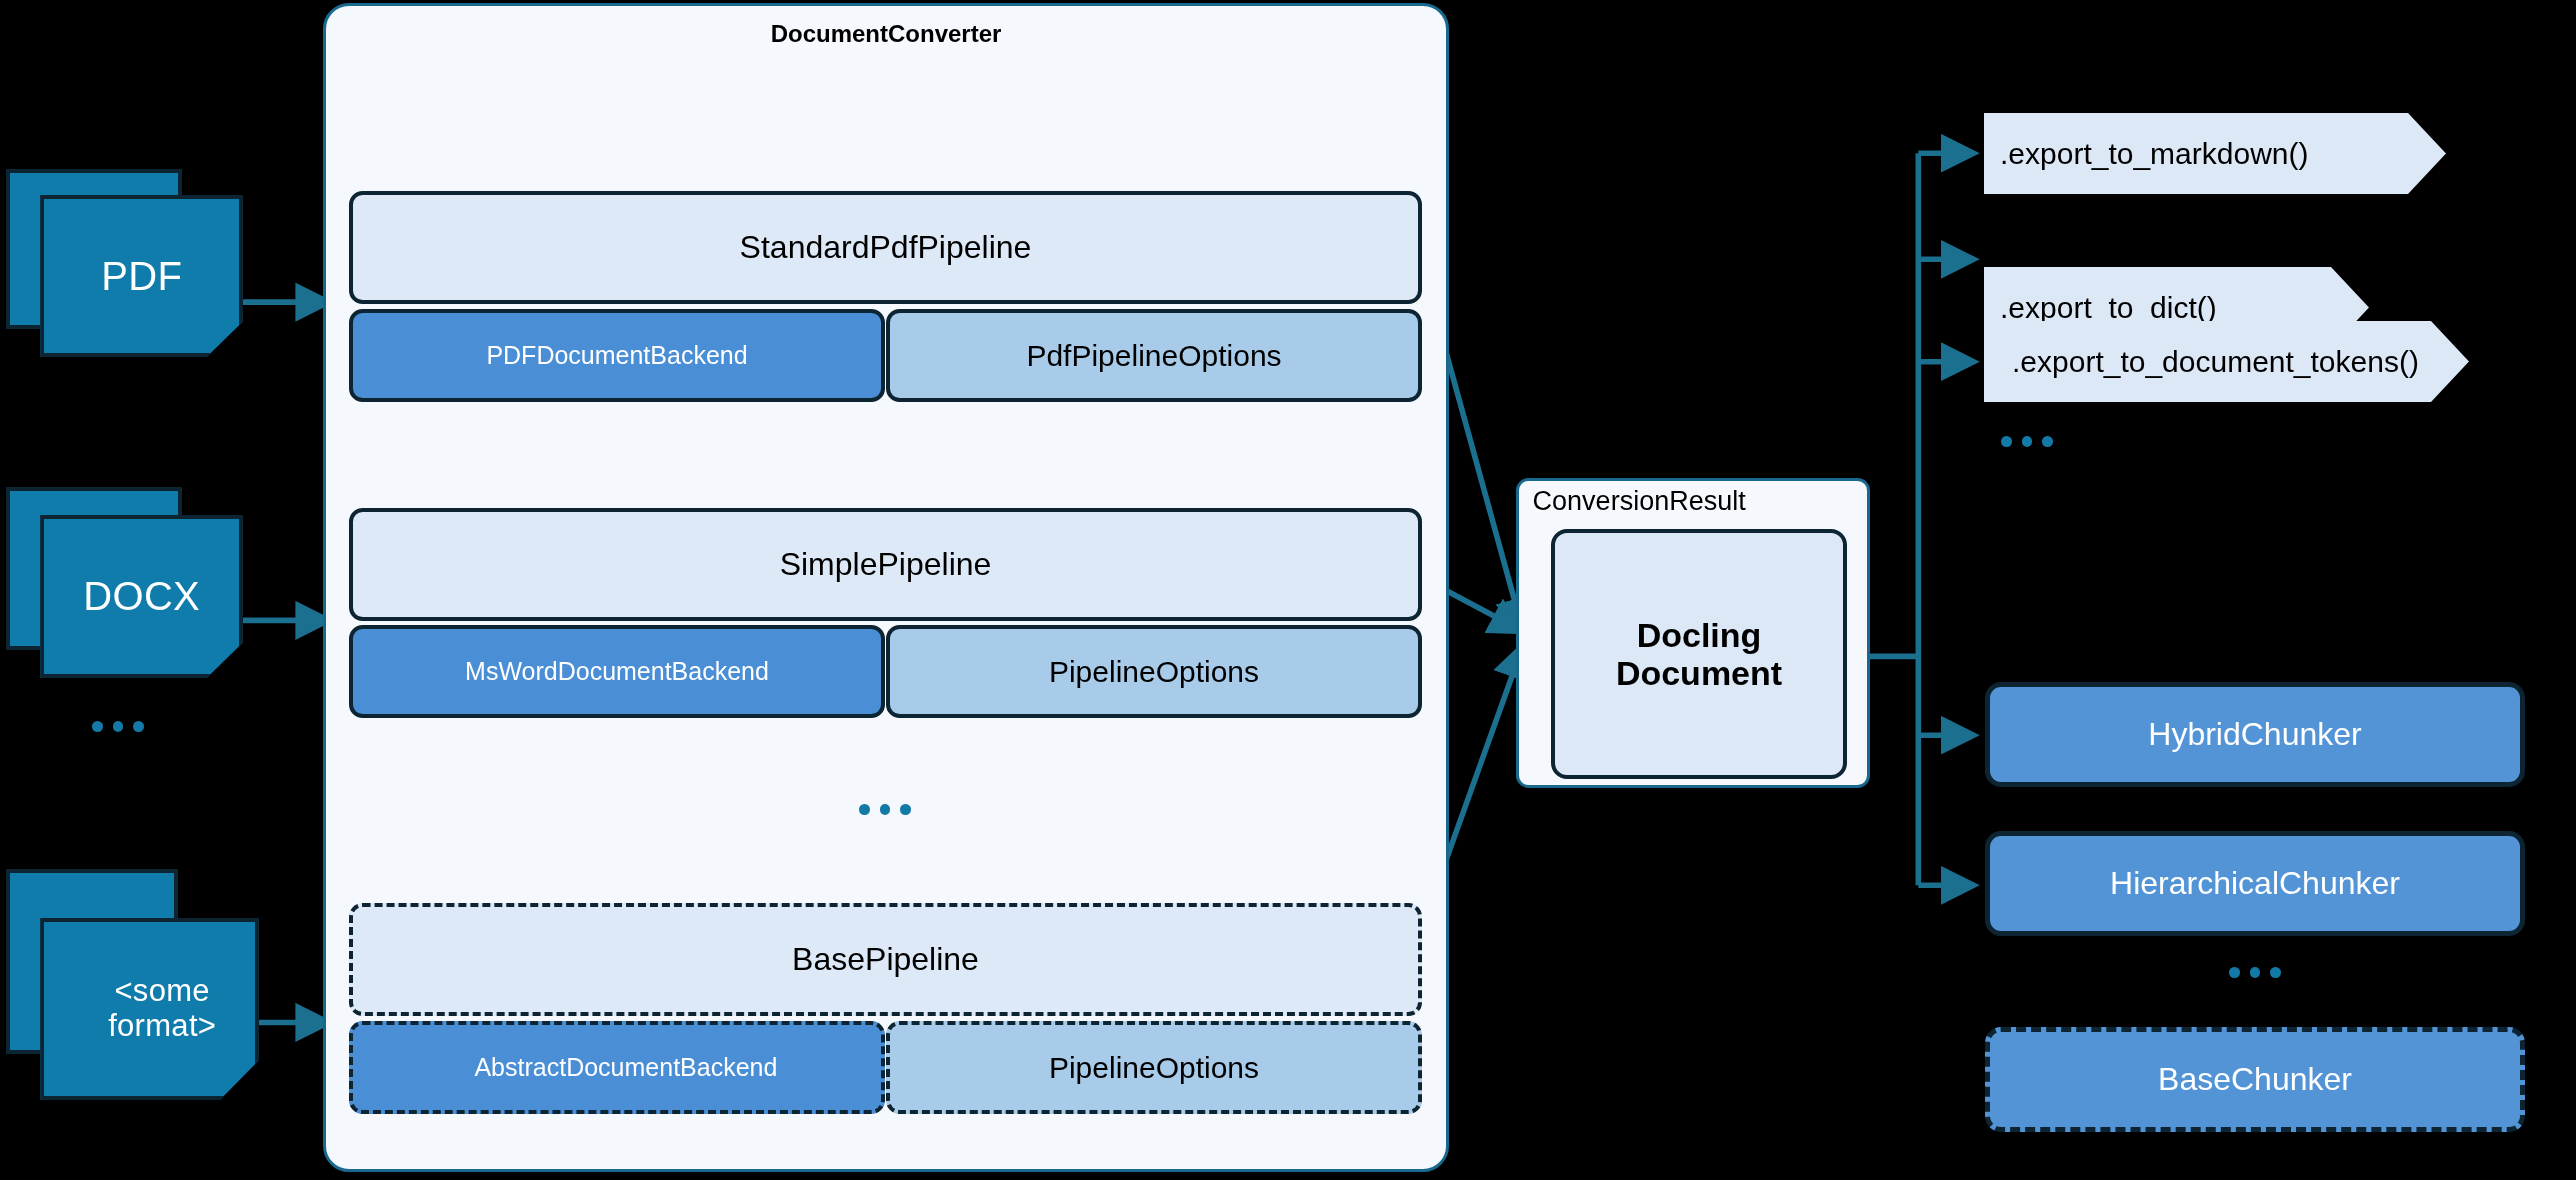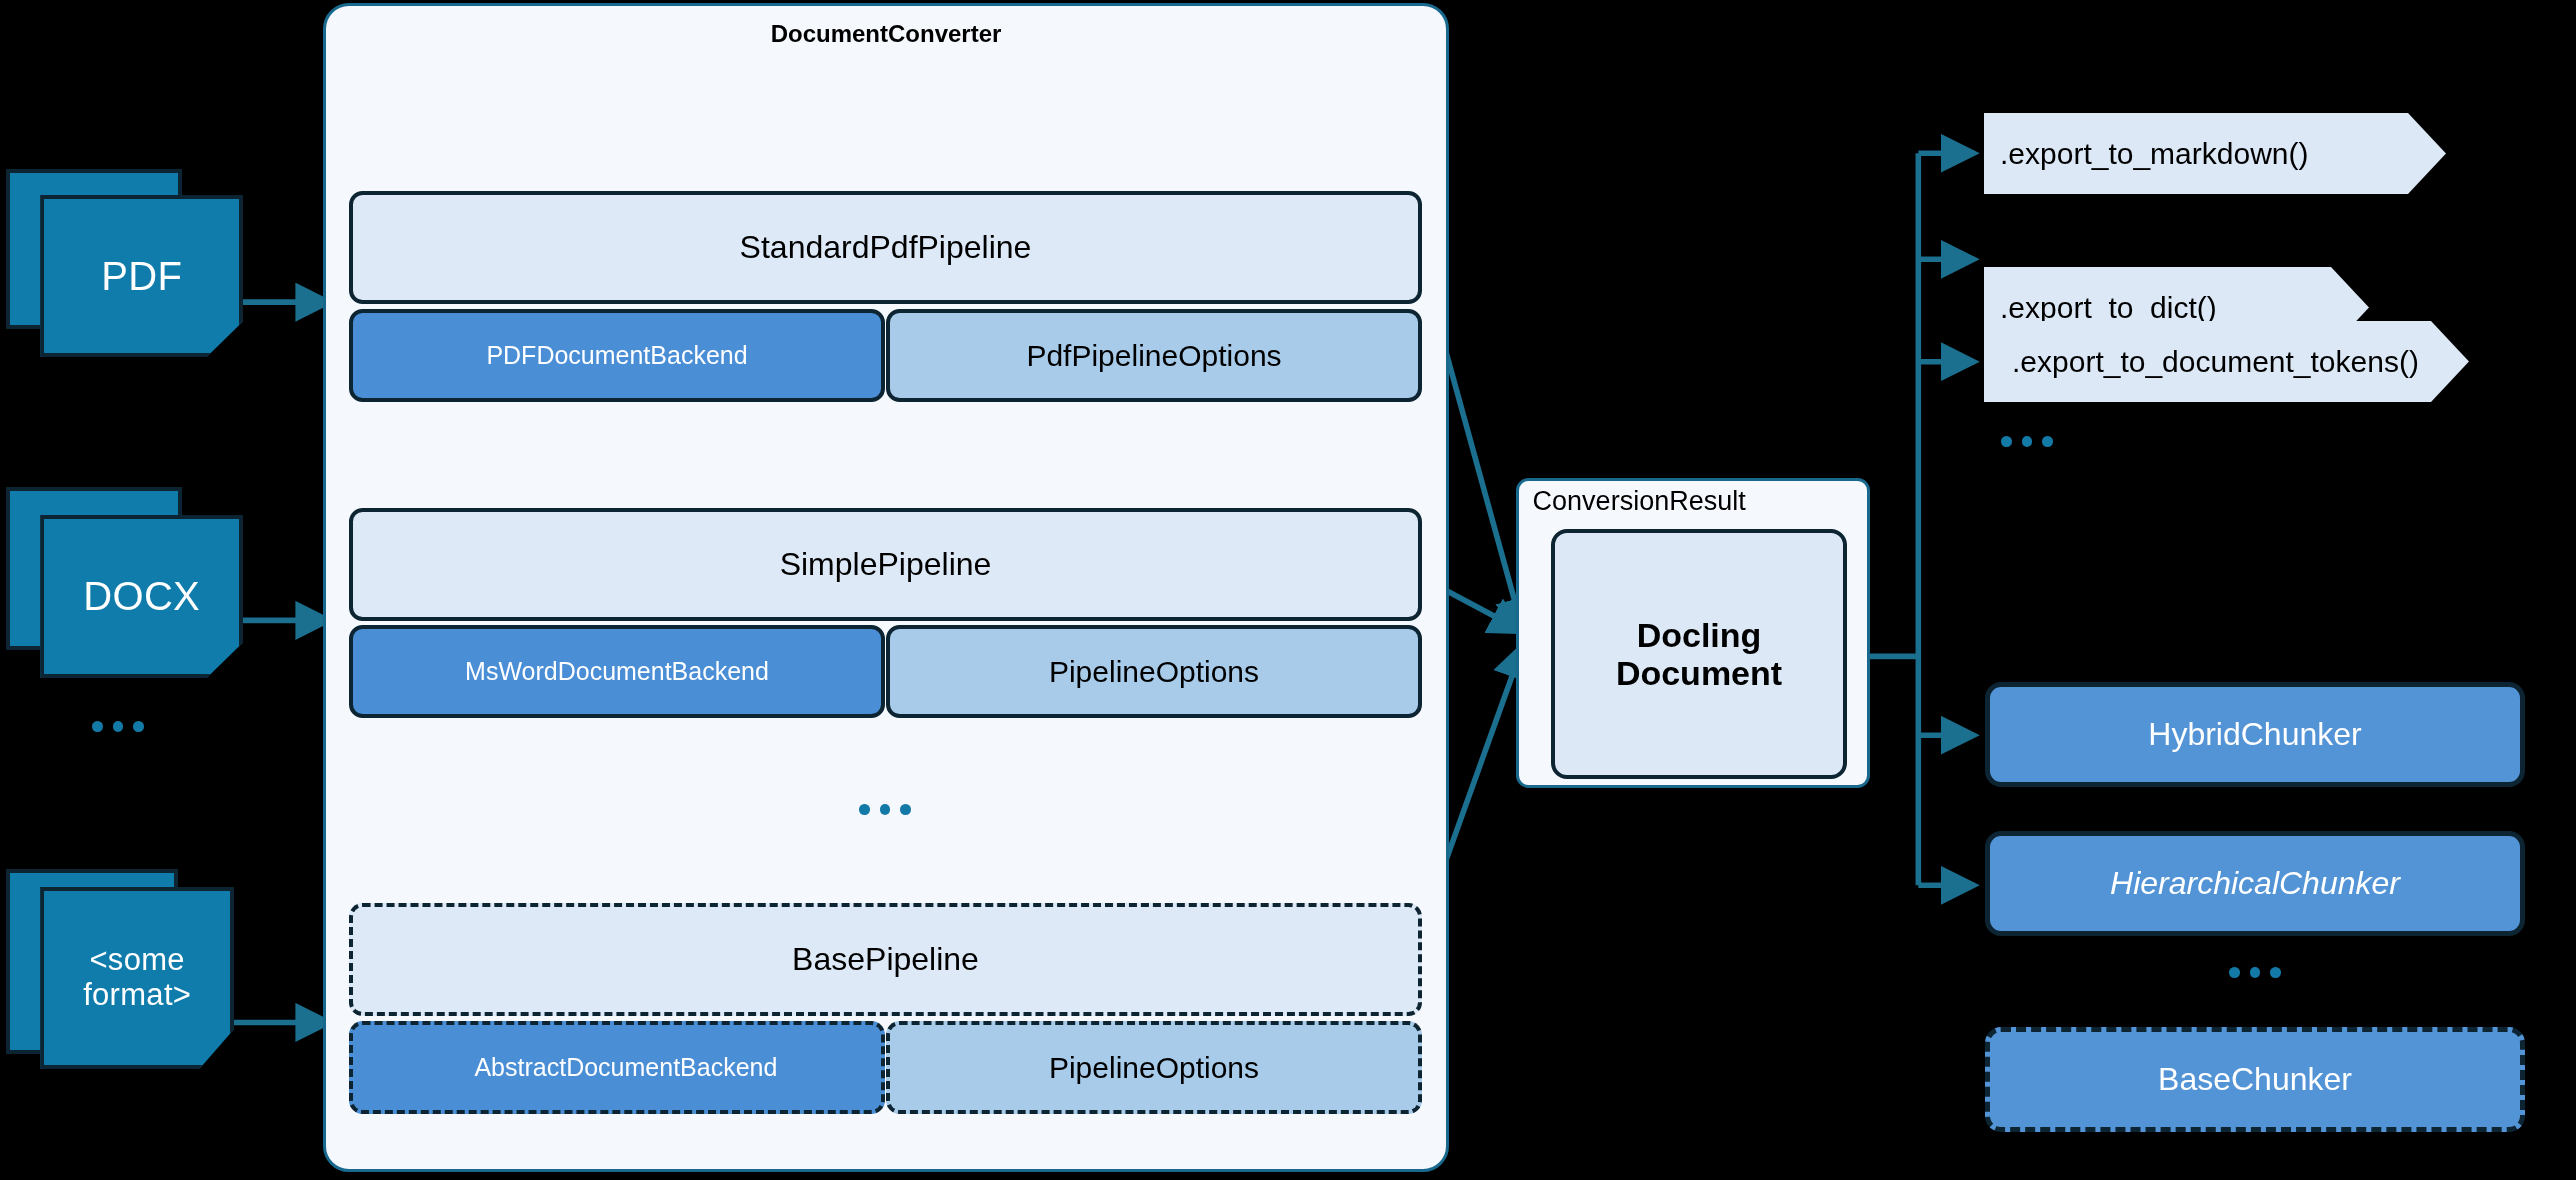--- a/index.html
+++ b/index.html
@@ -194,21 +194,21 @@
   </div>
 
   <div class="abs ellipsis" style="left:81px; top:717px; width:74px; height:18.6px;">
     <i></i>
       <i></i>
       <i></i>
   </div>
 
   <div class="abs doc-icon" style="left:6.2px; top:869px; width:230px; height:205px;">
     <div class="doc-back" style="left:0; top:0; width:164px; height:177px;"></div>
-    <div class="doc-front" style="left:34px; top:18px; width:186px; height:174px;">
+    <div class="doc-front" style="left:34px; top:49px; width:186px; height:174px;padding-left:25px;">
       <span class="doc-label small" style="white-space:pre-line">&lt;some
 format&gt;</span>
     </div>
   </div>
 
   <div class="abs" id="converter" style="left:323px; top:3.1px; width:1126px; height:1169px;">
     <div id="converter-title" style="top:13.6px;">DocumentConverter</div>
   </div>
 
   <div class="abs pipe-head" style="left:349px; top:191px; width:1073px; height:113px;">
@@ -267,21 +267,21 @@
 
   <div class="abs ellipsis" style="left:1993px; top:432px; width:68px; height:18.6px;">
     <i></i>
       <i></i>
       <i></i>
   </div>
 
   <div class="abs chunker" style="left:1985px; top:682px; width:540px; height:105px;">
     <span>HybridChunker</span>
   </div>
-  <div class="abs chunker" style="left:1985px; top:831px; width:540px; height:105px;font-style:italic;">
+  <div class="abs chunker" style="left:1985px; top:831px; width:540px; height:105px;">
     <span>HierarchicalChunker</span>
   </div>
 
   <div class="abs ellipsis" style="left:2221px; top:963px; width:68px; height:18.6px;">
     <i></i>
       <i></i>
       <i></i>
   </div>
 
   <div class="abs chunker dashed" style="left:1985px; top:1027px; width:540px; height:105px;">

